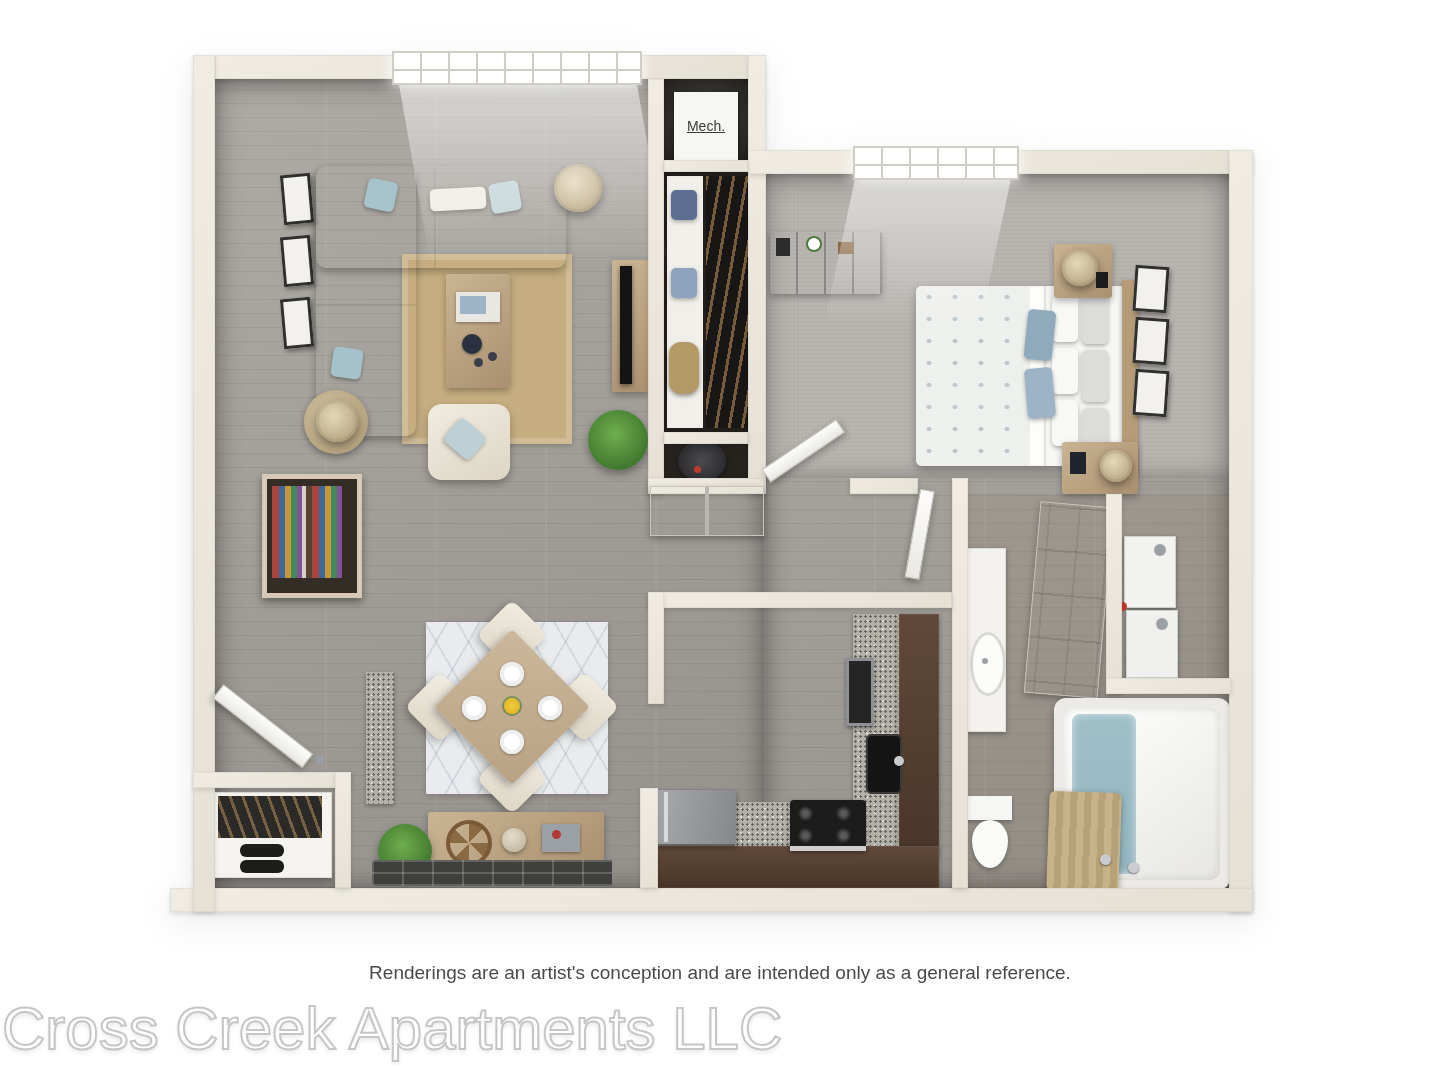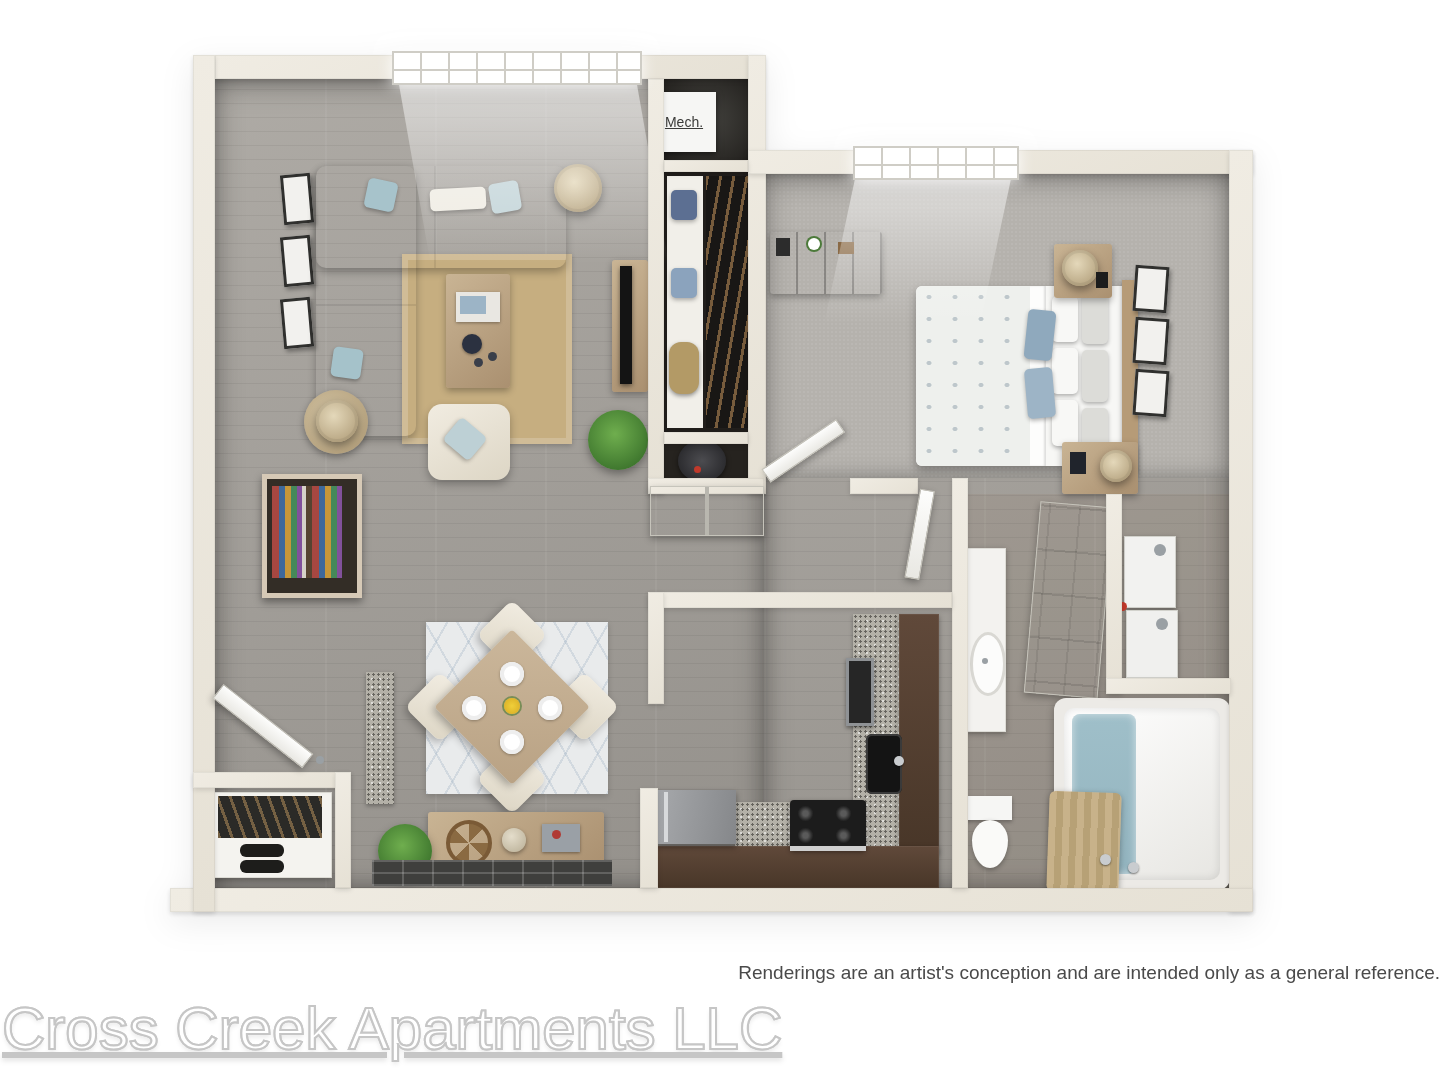--- a/index.html
+++ b/index.html
@@ -44,25 +44,25 @@
         linear-gradient(0deg,transparent 0 12px,#cfcdc6 12px 14px,transparent 14px);
         box-shadow:0 0 16px rgba(255,255,255,.95);}
   .shaft{background:linear-gradient(180deg,rgba(255,255,255,.55),rgba(255,255,255,0));pointer-events:none;}
   .circle{border-radius:50%;}
   .hang{background-color:#191715;
         background-image:repeating-linear-gradient(100deg,rgba(196,148,92,.55) 0 3px,transparent 3px 13px);}
   .books{background:repeating-linear-gradient(90deg,#b44a44 0 7px,#3f6fa8 7px 13px,#d7a23b 13px 19px,#47935f 19px 25px,#8a55a8 25px 30px,#e8e4da 30px 34px,#5a4632 34px 40px);}
   .burner{border-radius:50%;background:radial-gradient(#5a5a5a 25%,#262626 65%);}
   .mech-box{display:flex;align-items:center;justify-content:center;font-size:14px;color:#3b3b39;
         background:#f6f6f4;box-shadow:0 2px 6px rgba(0,0,0,.55);}
-  .disclaimer{position:absolute;left:0;right:0;top:956px;text-align:right;font-size:19px;line-height:34px;
+  .disclaimer{position:absolute;left:0;right:0;top:956px;text-align:center;font-size:19px;line-height:34px;
         color:var(--text_dark,#4a4a4a);z-index:5;}
   .watermark{position:absolute;left:2px;top:994px;font-size:60px;font-weight:400;color:#fff;
         -webkit-text-stroke:2px var(--wm_outline,#c6c6c6);text-shadow:0 3px 5px rgba(0,0,0,.10);
-        white-space:nowrap;z-index:20;text-decoration:underline;}
+        white-space:nowrap;z-index:20;}
 </style>
 </head>
 <body>
 
 <div class="stage">
  <div class="planwrap">
 
   <div class="floor wood" style="left:215px;top:79px;width:549px;height:809px;"></div>
   <div class="floor wood" style="left:764px;top:174px;width:465px;height:714px;"></div>
   <div class="floor carpet" style="left:766px;top:174px;width:463px;height:304px;"></div>
@@ -102,21 +102,21 @@
   <div class="lamp abs" style="left:554px;top:164px;width:48px;height:48px;"></div>
 
   <div class="abs" style="left:262px;top:474px;width:90px;height:114px;background:#332d26;border:5px solid #d6c9b6;box-shadow:0 4px 8px rgba(0,0,0,.4);"></div>
   <div class="books abs" style="left:272px;top:486px;width:70px;height:92px;opacity:.9;"></div>
 
   <div class="wfur abs" style="left:612px;top:260px;width:36px;height:132px;"></div>
   <div class="abs" style="left:620px;top:266px;width:12px;height:118px;background:#141414;box-shadow:0 2px 5px rgba(0,0,0,.5);"></div>
   <div class="plant abs" style="left:588px;top:410px;width:60px;height:60px;"></div>
 
   <div class="abs" style="left:664px;top:79px;width:84px;height:81px;background:radial-gradient(#454440,#23211e);"></div>
-  <div class="mech-box abs" style="left:652px;top:92px;width:64px;height:60px;text-decoration:underline;">
+  <div class="mech-box abs" style="left:674px;top:92px;width:64px;height:68px;text-decoration:underline;">
         <span>Mech.</span>
       </div>
 
   <div class="abs" style="left:664px;top:172px;width:84px;height:260px;background:#211e1b;"></div>
   <div class="abs" style="left:667px;top:176px;width:36px;height:252px;background:#f1efe9;"></div>
   <div class="pill abs" style="left:671px;top:190px;width:26px;height:30px;background:#5c6f92;"></div>
   <div class="pill abs" style="left:671px;top:268px;width:26px;height:30px;background:#8ba3bd;"></div>
   <div class="abs" style="left:669px;top:342px;width:30px;height:52px;background:#b39a66;border-radius:12px;box-shadow:0 2px 4px rgba(0,0,0,.4);"></div>
   <div class="hang abs" style="left:706px;top:176px;width:42px;height:252px;"></div>
 

